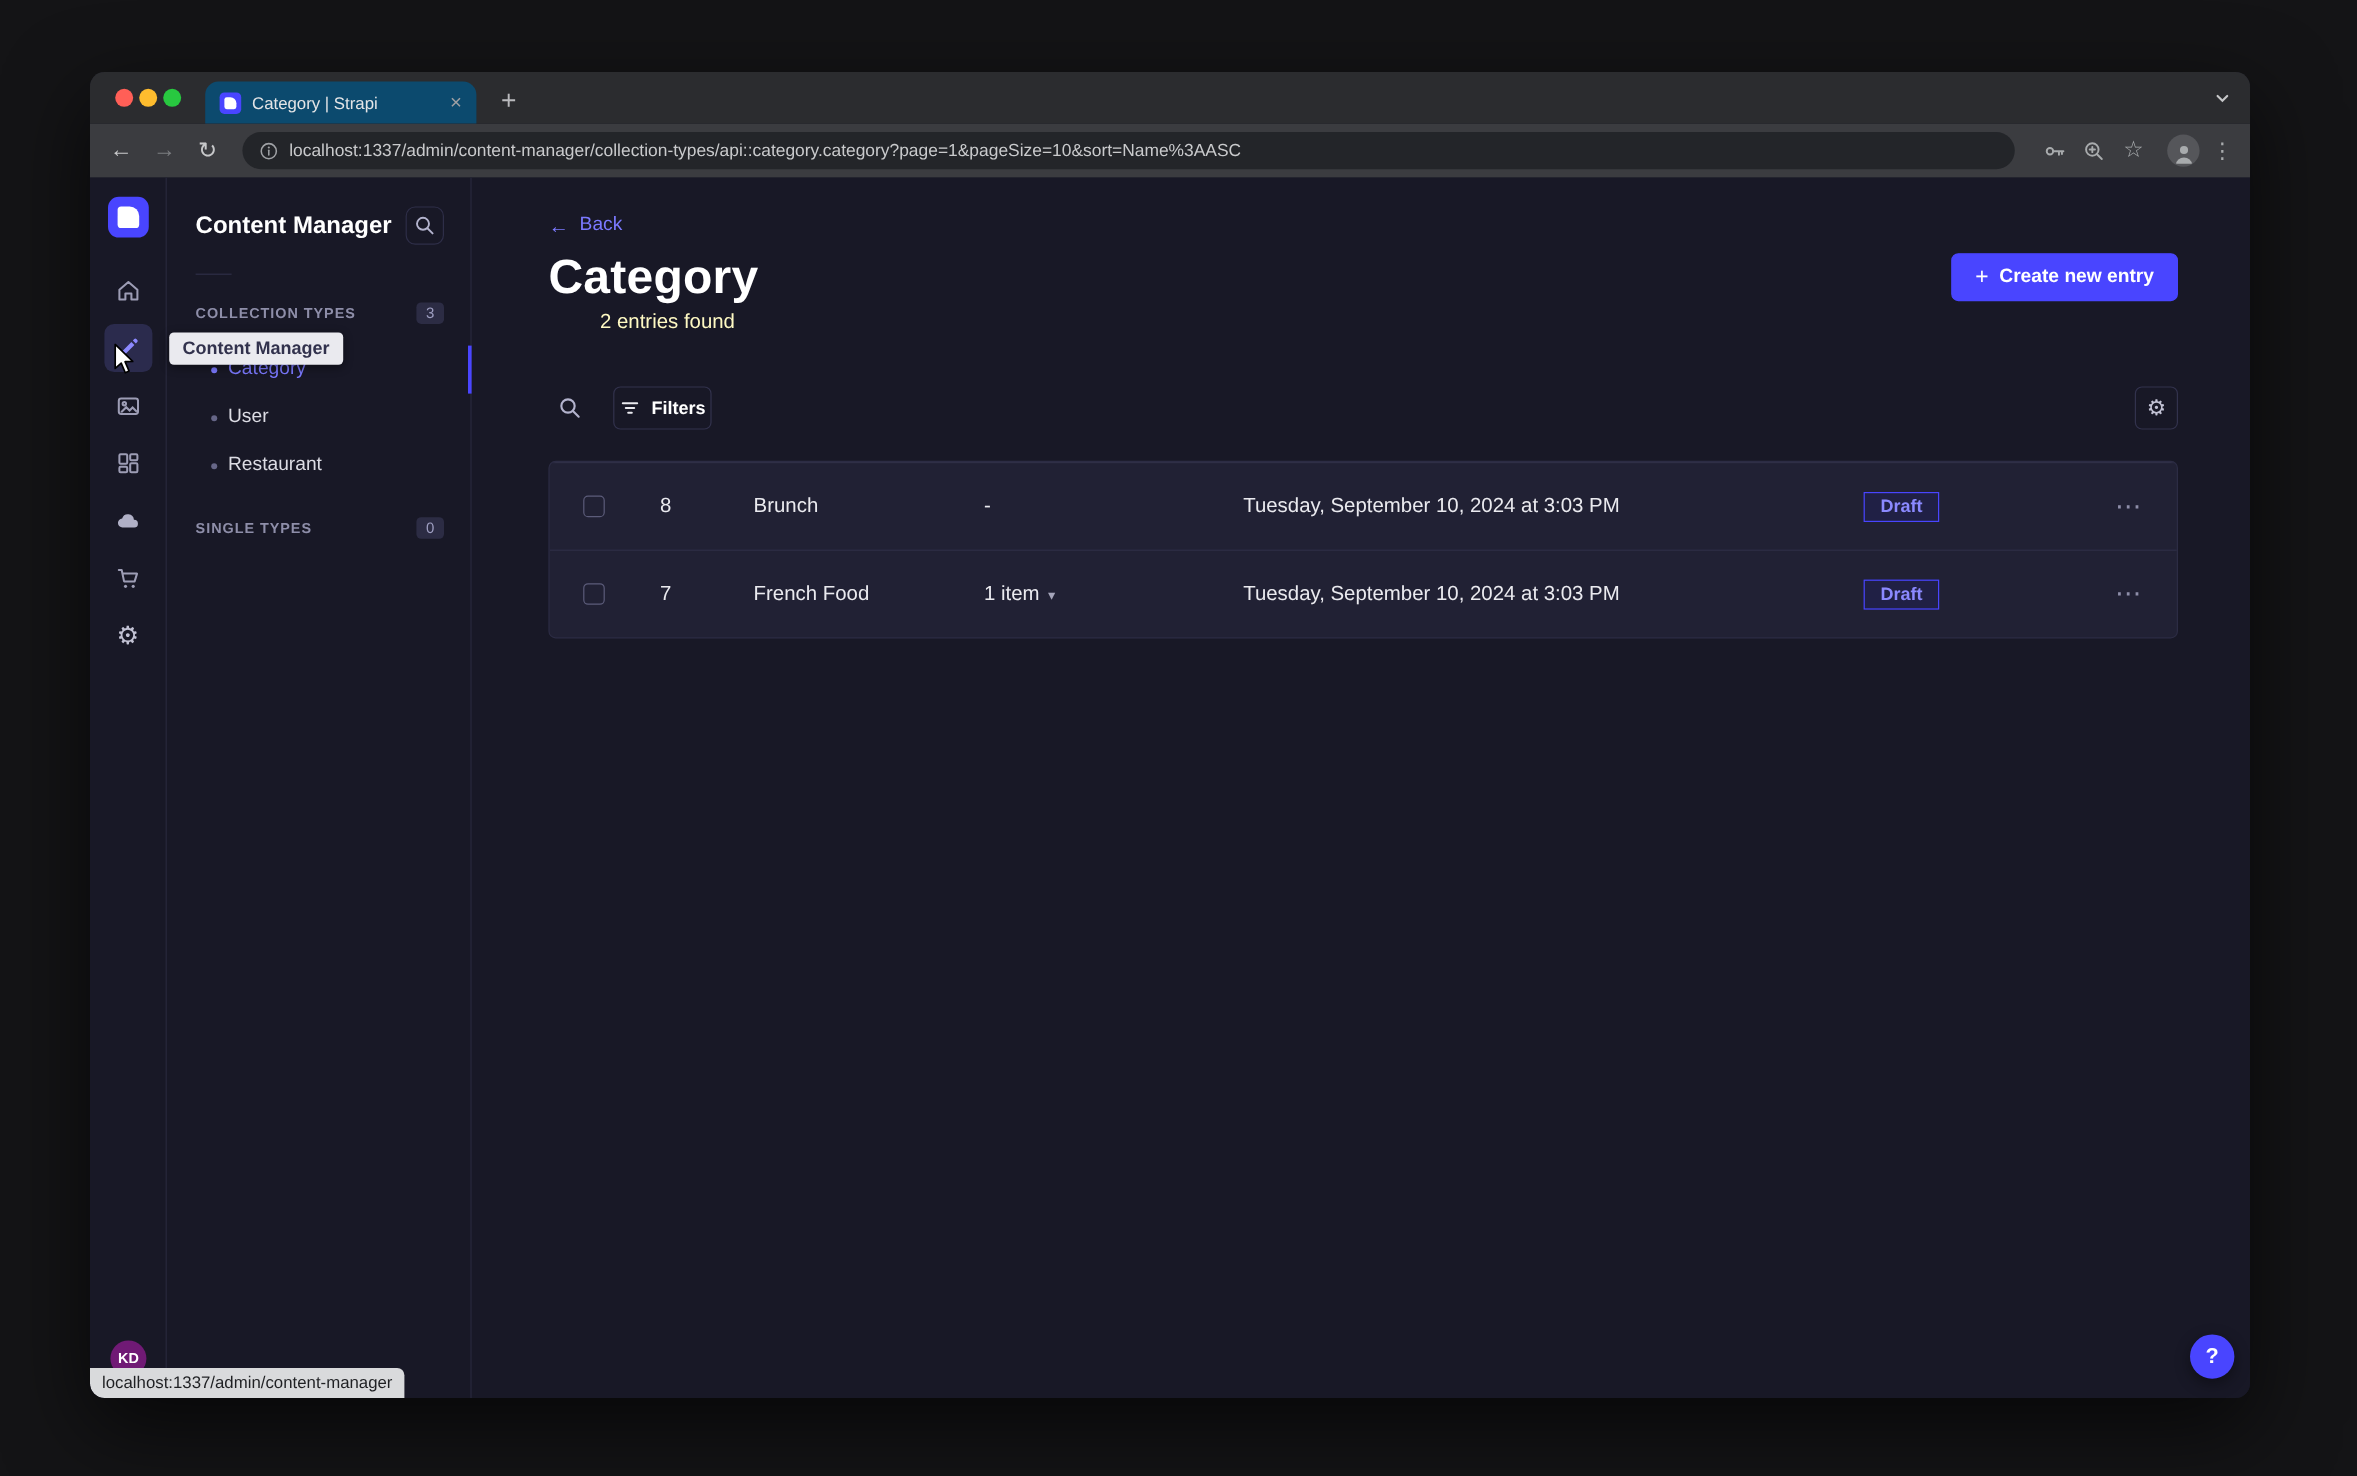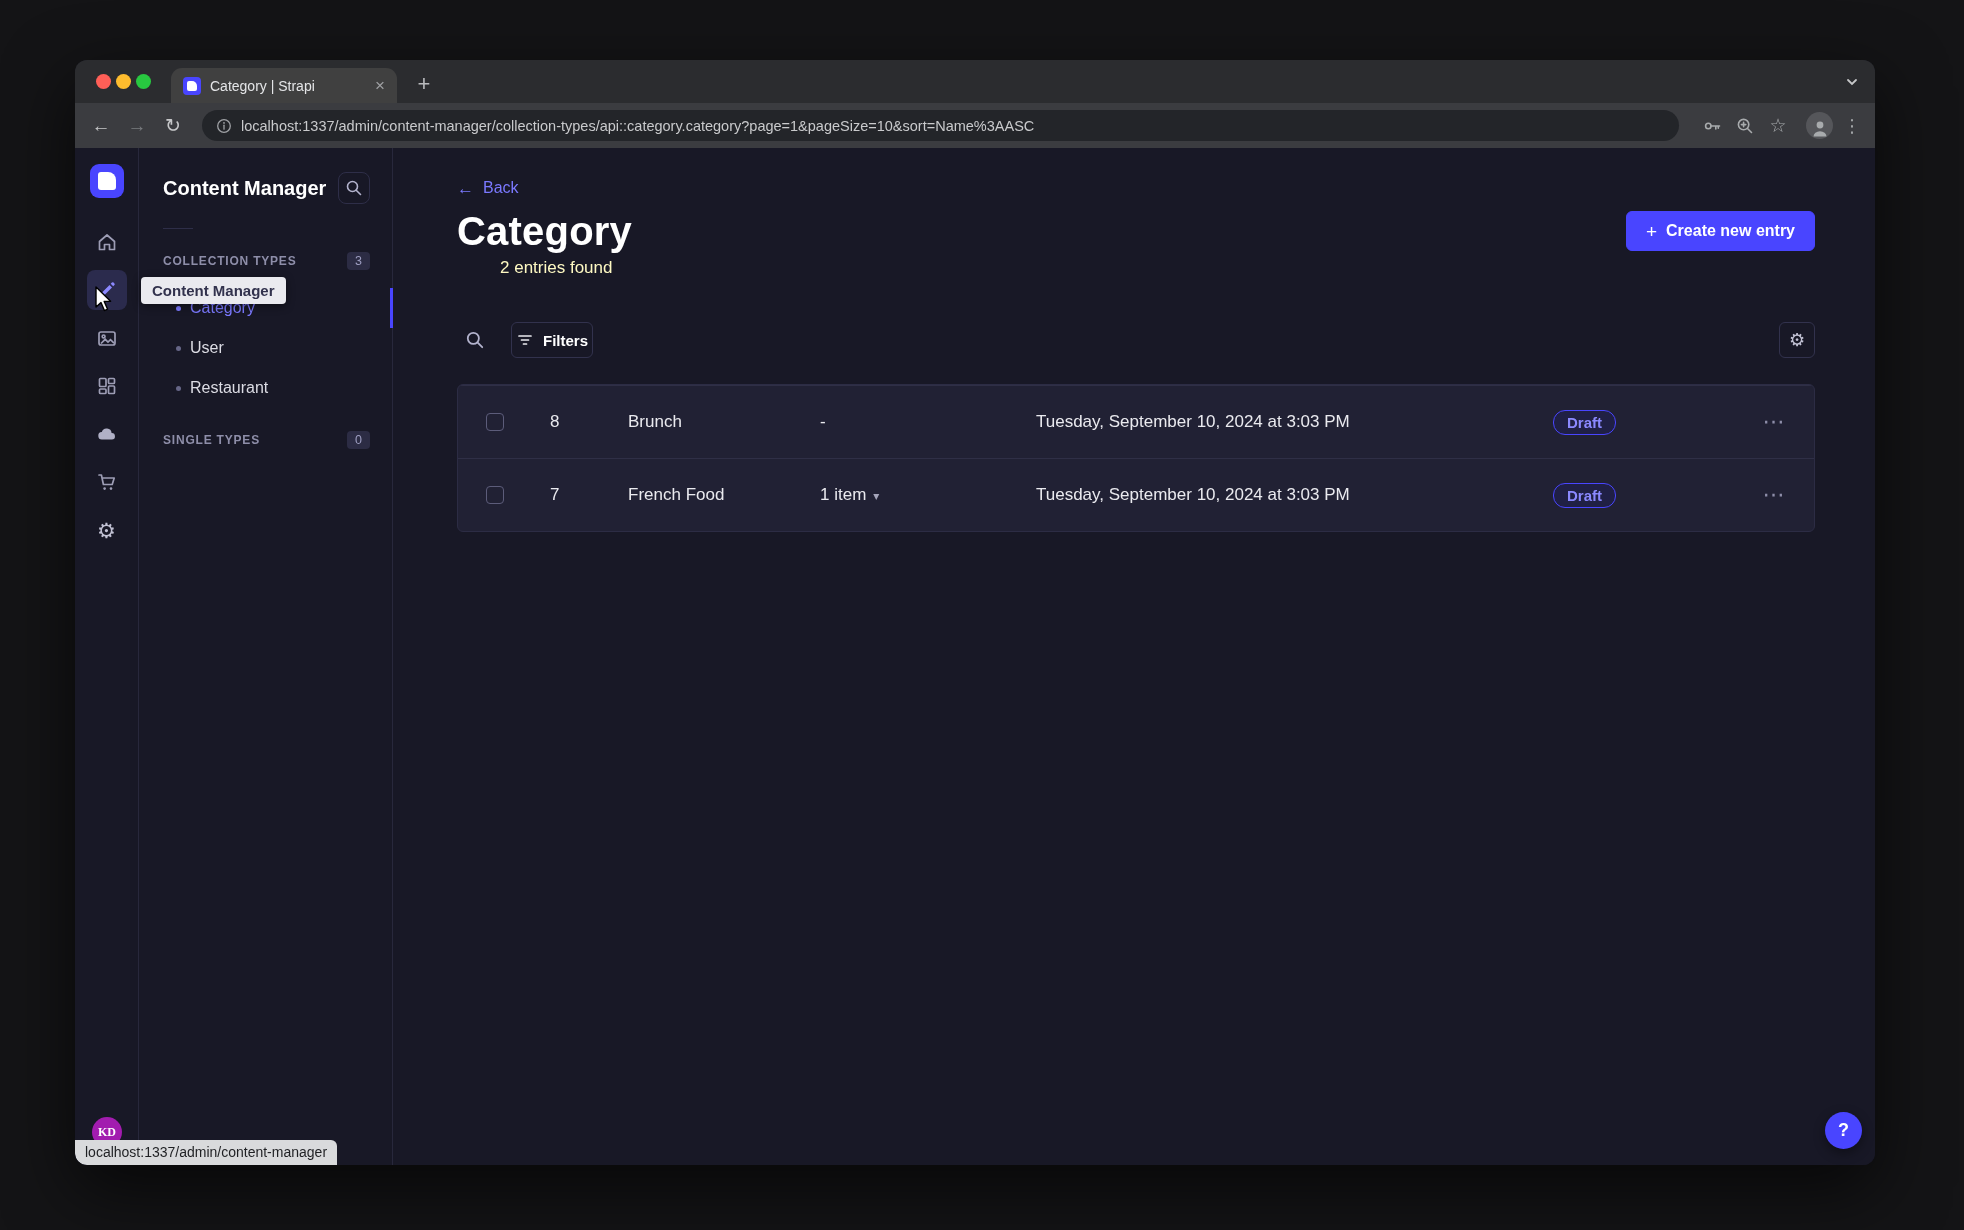--- a/index.html
+++ b/index.html
@@ -8,21 +8,21 @@
 
   .window { position:absolute; left:75px; top:60px; width:1800px; height:1105px;
     border-radius:12px; overflow:hidden; background:#181826;
     box-shadow:0 24px 70px rgba(0,0,0,.65); display:flex; flex-direction:column; }
 
   
   .tabstrip { height:43px; background:#2b2c2f; flex:none; position:relative; display:flex; align-items:flex-end; }
   .traffic { position:absolute; left:21px; top:0; height:43px; display:flex; align-items:center; gap:5px; }
   .light { width:15px; height:15px; border-radius:50%; }
   .light.red { background:#ff5f57; } .light.yellow { background:#febc2e; } .light.green { background:#28c840; }
-  .tab { margin-left:96px; width:226px; height:35px; background:#404040; border-radius:11px 11px 0 0;
+  .tab { margin-left:96px; width:226px; height:35px; background:#0c4a6e; border-radius:11px 11px 0 0;
     display:flex; align-items:center; gap:9px; padding:0 10px 0 12px;justify-content:flex-end; }
   .favicon { width:18px; height:18px; border-radius:4px; background:#4945ff; position:relative; flex:none; }
   .favicon::after { content:""; position:absolute; inset:4px; background:#fff; border-radius:2px 5px 2px 2px; }
   .tab-title { flex:1; font-size:14px; color:#e4e5e7; white-space:nowrap; overflow:hidden; text-overflow:ellipsis; }
   .tab-close { font-size:17px; color:#9fa0a3; line-height:1; padding:0 2px; cursor:default; }
   .newtab { width:30px; height:30px; margin:0 0 4px 12px; display:flex; align-items:center; justify-content:center;
     font-size:22px; color:#b9babd; border-radius:6px; }
   .strip-chevron { position:absolute; right:14px; top:0; height:43px; display:flex; align-items:center; }
 
   .toolbar { height:45px; background:#3b3c40; flex:none; display:flex; align-items:center; padding:0 14px 0 11px; }
@@ -43,21 +43,21 @@
 
   .rail { width:64px; flex:none; border-right:1px solid #28283c; display:flex; flex-direction:column;
     align-items:center; padding-top:16px; position:relative; }
   .logo { width:34px; height:34px; border-radius:9px; background:#4945ff; position:relative; margin-bottom:24px; }
   .logo::after { content:""; position:absolute; inset:8px; background:#fff; border-radius:3px 8px 3px 3px; }
   .rail-btn { width:40px; height:40px; border-radius:8px; display:flex; align-items:center; justify-content:center;
     margin-bottom:8px; color:#9d9db5; }
   .rail-btn.active { background:#2b2b4d; }
   .gear-glyph { font-size:21px; line-height:1; color:#c2c2d4; }
   .rail-avatar { position:absolute; left:17px; bottom:18px; width:30px; height:30px; border-radius:50%;
-    background:#a21caf; color:#ffffff; font-size:12px; font-weight:bold; display:flex; align-items:center; justify-content:center;font-family:Liberation Serif, serif; }
+    background:#701a75; color:#ffffff; font-size:12px; font-weight:bold; display:flex; align-items:center; justify-content:center; }
 
   .subnav { width:254px; flex:none; border-right:1px solid #28283c; padding-top:24px; position:relative; }
   .subnav-head { display:flex; align-items:center; justify-content:space-between; padding:0 22px 0 24px; height:32px; }
   .subnav-title { font-size:20px; font-weight:bold; color:#ffffff; }
   .subnav-search { width:32px; height:32px; border:1px solid #2e2e48; border-radius:8px; background:transparent;
     display:flex; align-items:center; justify-content:center; color:#b3b3cd; }
   .subnav-divider { height:1px; width:30px; background:#2e2e48; margin:24px 0 0 24px; }
   .section-head { display:flex; align-items:center; justify-content:space-between; padding:0 22px 0 24px; margin-top:23px; height:18px; }
   .section-label { font-size:12px; font-weight:bold; letter-spacing:.8px; color:#8e8ea9; }
   .section-badge { background:#2c2c44; color:#9e9ec1; font-size:12.5px; border-radius:4px; padding:2px 8px; }
@@ -92,21 +92,21 @@
   .t-row { display:grid; grid-template-columns:74px 78px 192px 216px 517px 181px 1fr; align-items:center; }
   .t-head { height:52px; }
   .t-body-row { height:73px; border-top:1px solid #2f2f46; }
   .t-cell { padding-left:18px; min-width:0; }
   .t-cell.cb { padding-left:0; display:flex; justify-content:center; }
   .th { font-size:13px; font-weight:bold; letter-spacing:.6px; color:#a5a5ba; white-space:nowrap; }
   .sort-caret { font-size:9px; color:#a5a5ba; margin-left:7px; vertical-align:2px; }
   .checkbox { width:18px; height:18px; border:1px solid #5c5c7a; border-radius:4px; background:transparent; }
   .td { font-size:17px; color:#eaeaef; white-space:nowrap; overflow:hidden; text-overflow:ellipsis; }
   .caret-down { font-size:12px; color:#a5a5ba; margin-left:7px; }
-  .status-chip { display:inline-flex; align-items:center; padding:3px 13px; border-radius:12px;
+  .status-chip { display:inline-flex; align-items:center; padding:3px 13px; border-radius:0;
     background:#202045; border:1px solid #4945ff; color:#8b89ff; font-size:15px; font-weight:bold; }
   .row-more { display:flex; justify-content:center; font-size:22px; color:#8e8ea9; letter-spacing:1px; }
 
   .help-btn { position:absolute; right:13px; bottom:16px; width:37px; height:37px; border-radius:50%;
     background:#4945ff; color:#ffffff; font-size:18px; font-weight:bold; display:flex; align-items:center;
     justify-content:center; border:none; box-shadow:0 4px 12px rgba(0,0,0,.4); z-index:15; }
 
   .tooltip { position:absolute; left:66px; top:217px; background:#eaeaef; color:#32324d; font-size:15px;
     font-weight:600; padding:5px 11px; border-radius:4px; white-space:nowrap; z-index:20;
     box-shadow:0 2px 8px rgba(0,0,0,.45); }

